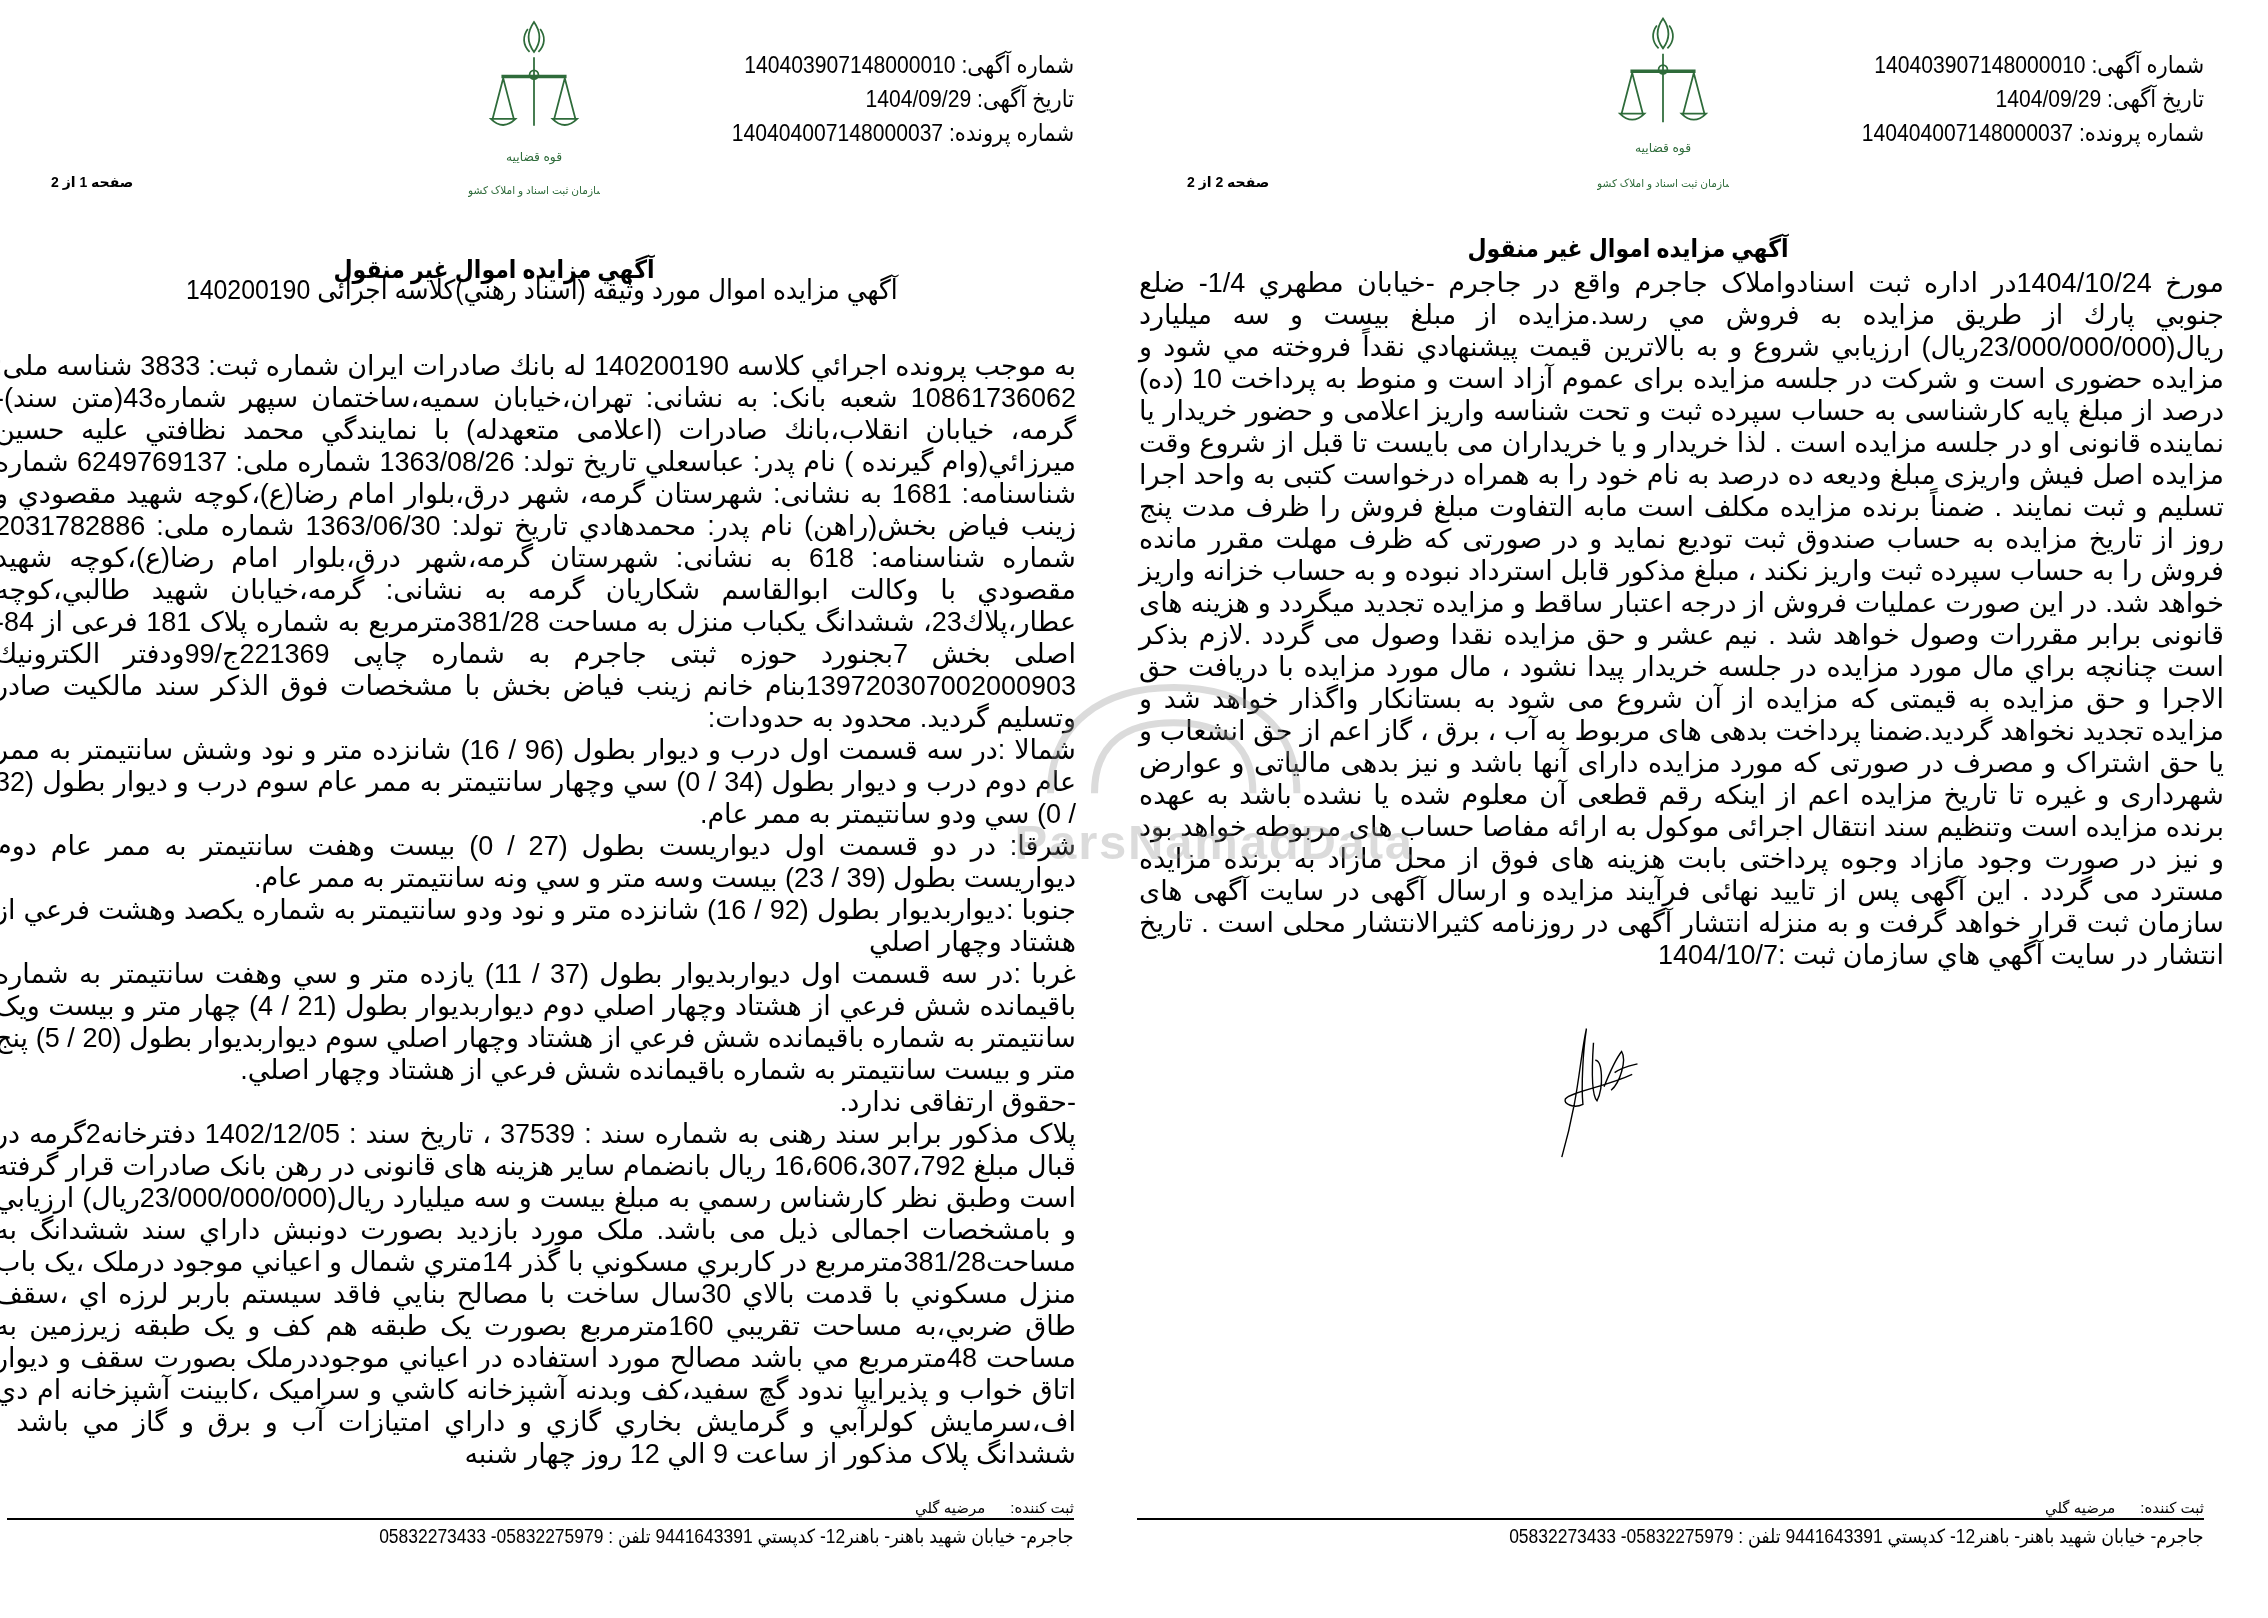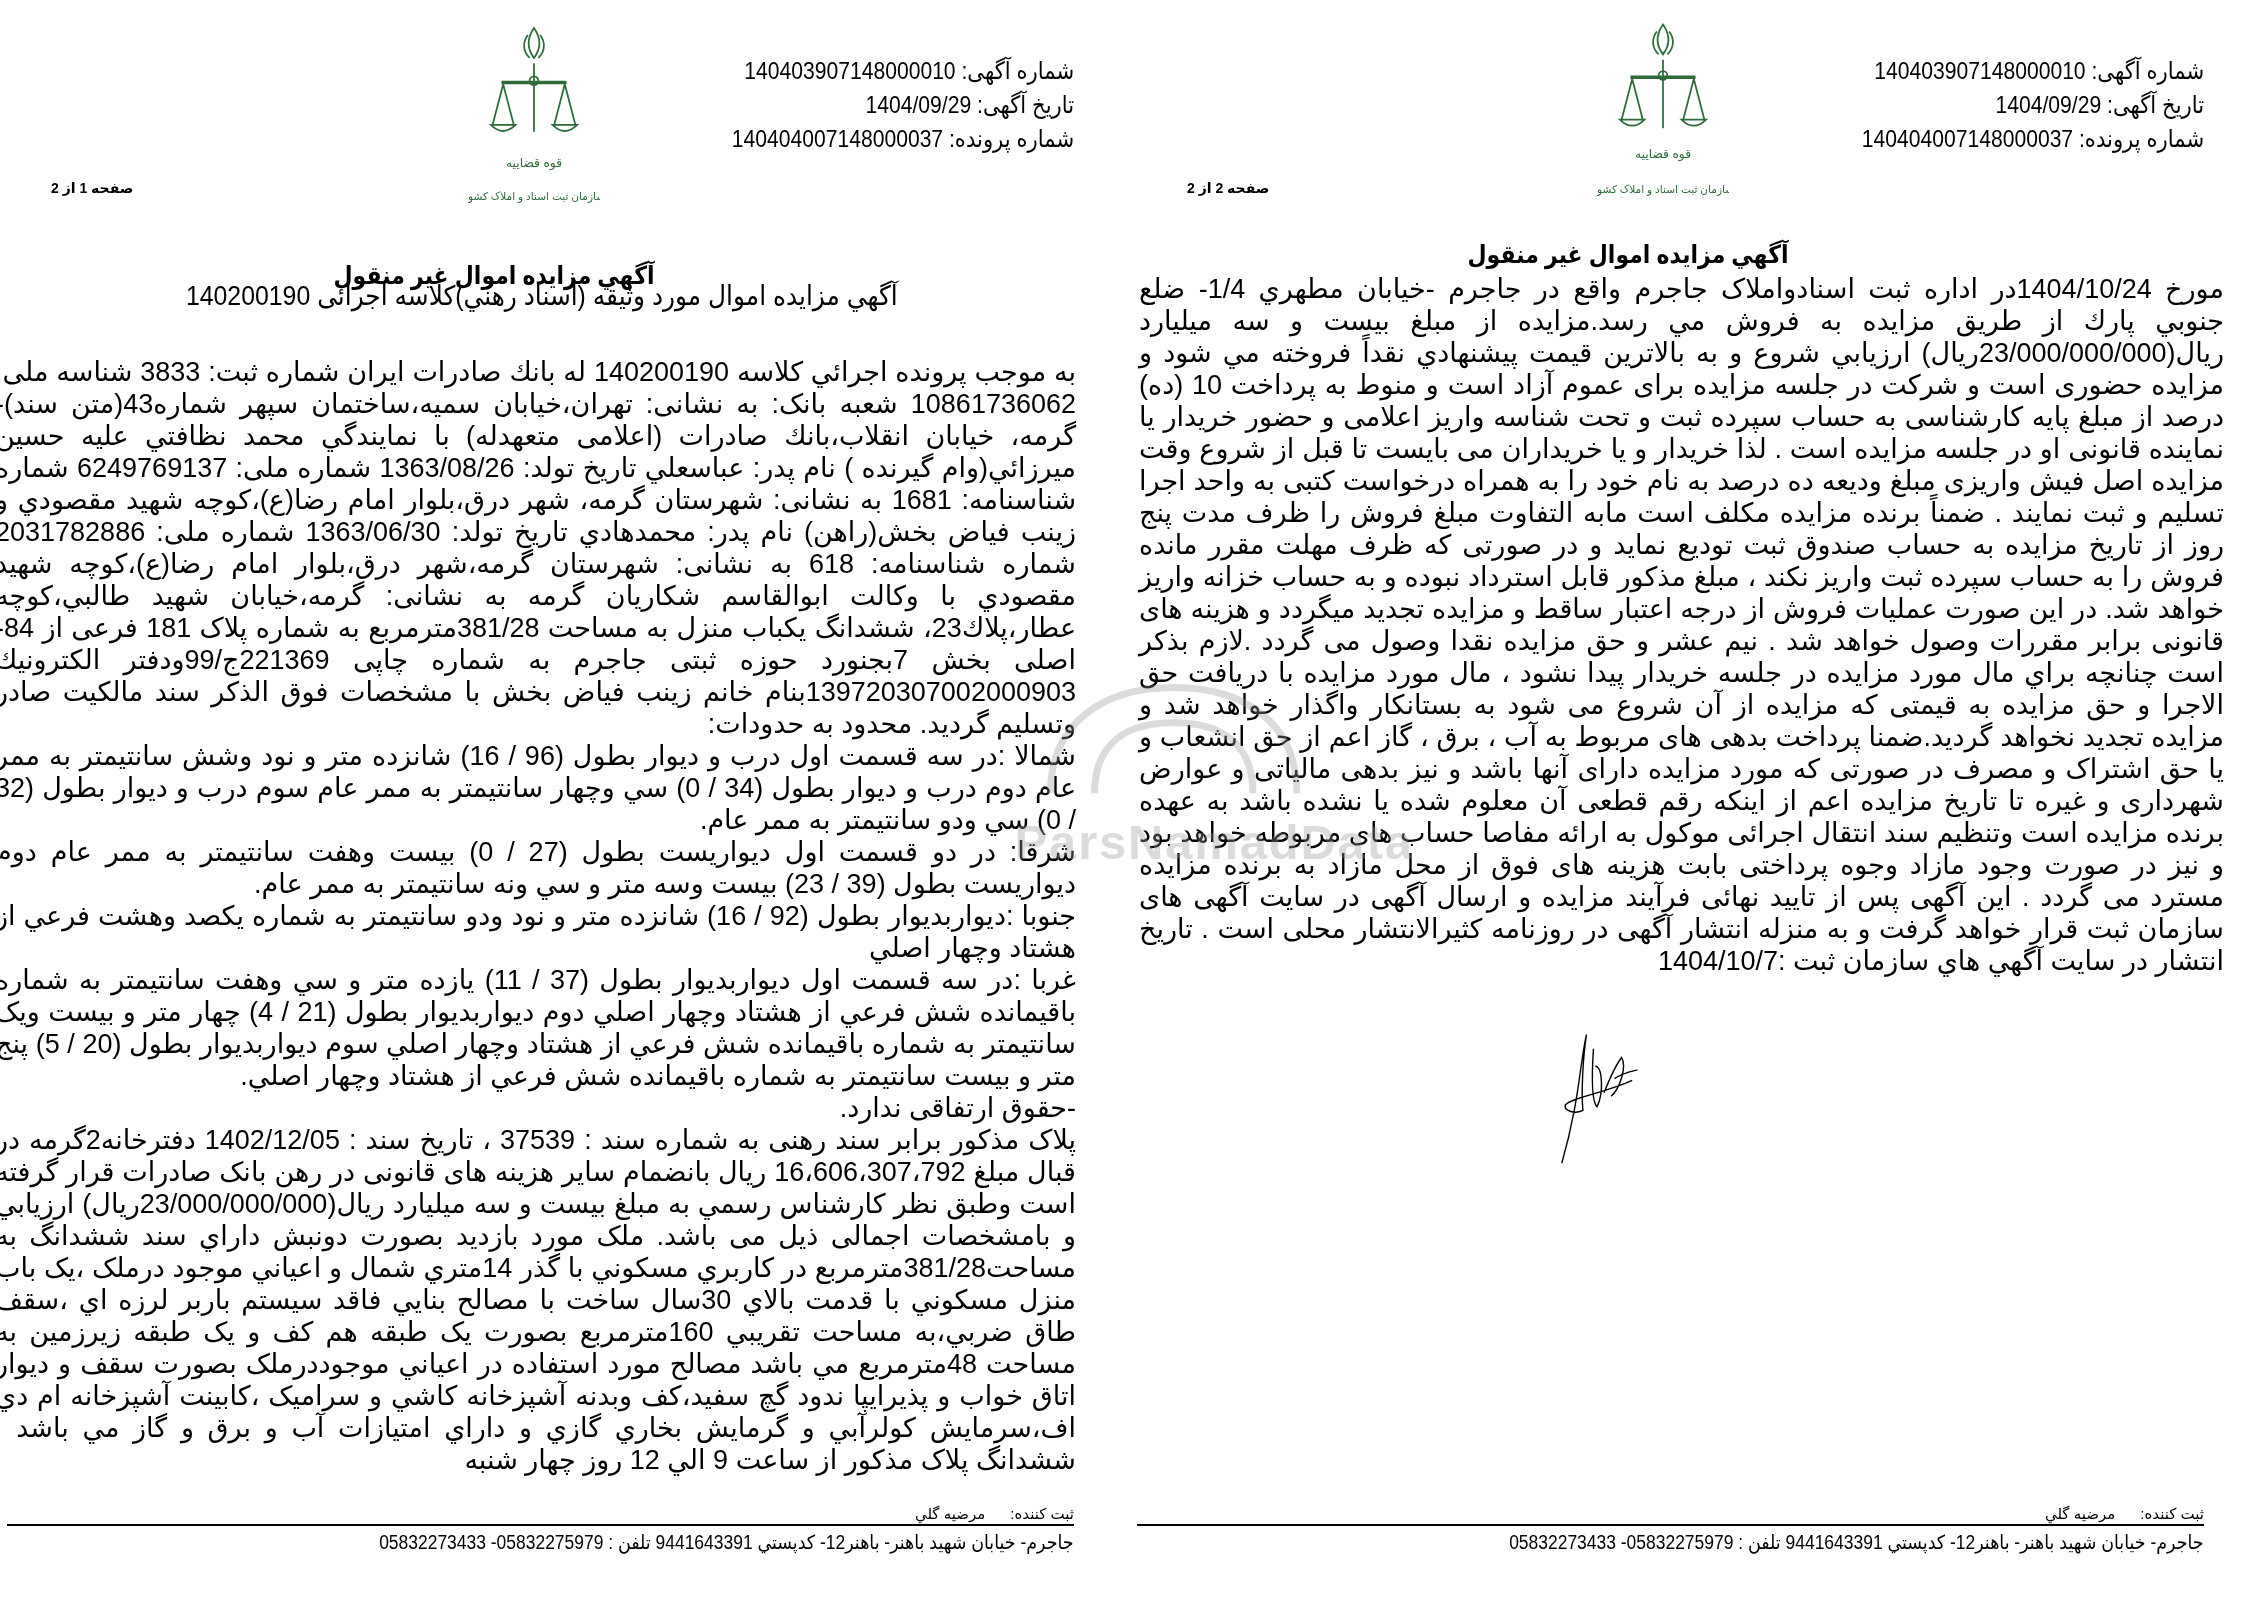--- a/index.html
+++ b/index.html
@@ -1,18 +1,18 @@
 <!DOCTYPE html>
 <html style="font-size:14px"><head>
 <meta charset="utf-8">
 <style>
   html, body { margin:0; padding:0; background:#ffffff; }
   body { width:2268px; height:1619px; position:relative; overflow:hidden;
          font-family:"Liberation Sans", "DejaVu Sans", sans-serif; color:#000; }
-  .page { position:absolute; top:12px; height:1205px; direction:rtl; }
+  .page { position:absolute; top:6px; height:1205px; direction:rtl; }
   #page1 { left:0; width:1138px; }
   #page2 { left:1138px; width:1130px; }
 
   .meta { position:absolute; top:42px; right:64px; font-size:24px; line-height:34px;
           direction:rtl; text-align:right; transform:scaleX(0.88); transform-origin:right top; }
   .meta .row span.v { direction:ltr; unicode-bidi:embed; }
 
   .emblem { position:absolute; top:7px; width:132px; height:194px; }
   #page1 .emblem { left:468px; }
   #page2 .emblem { left:459px; }

